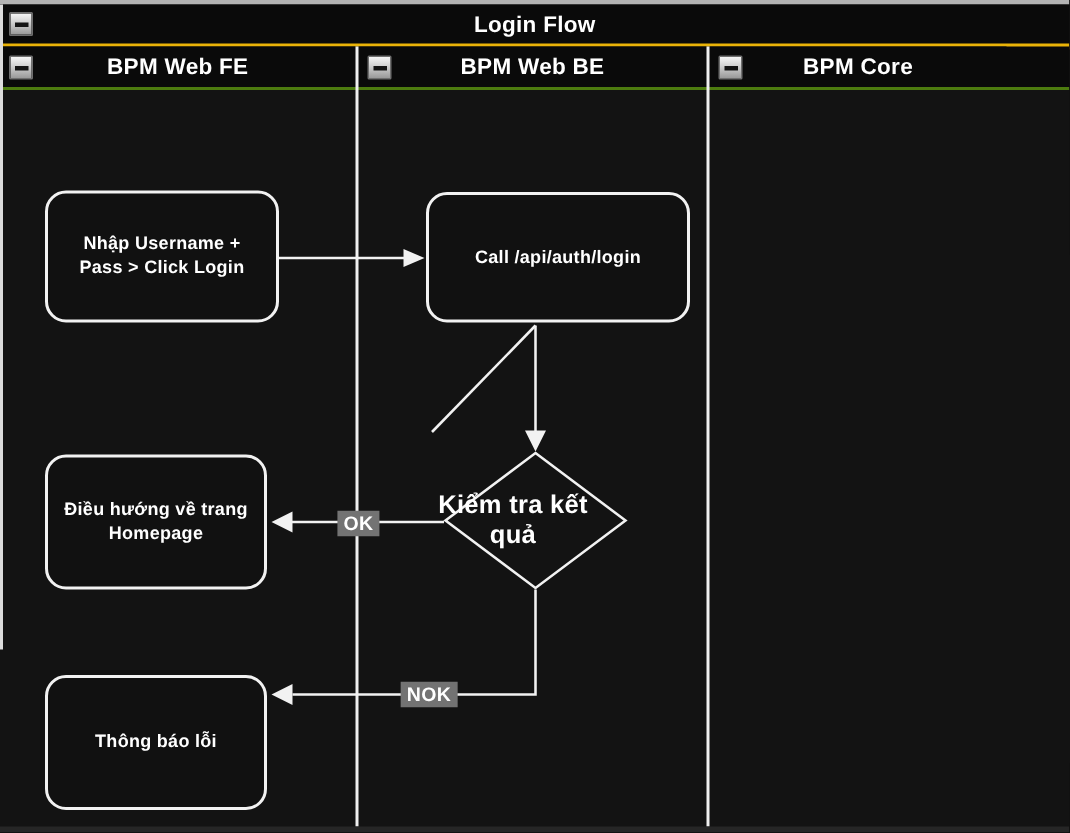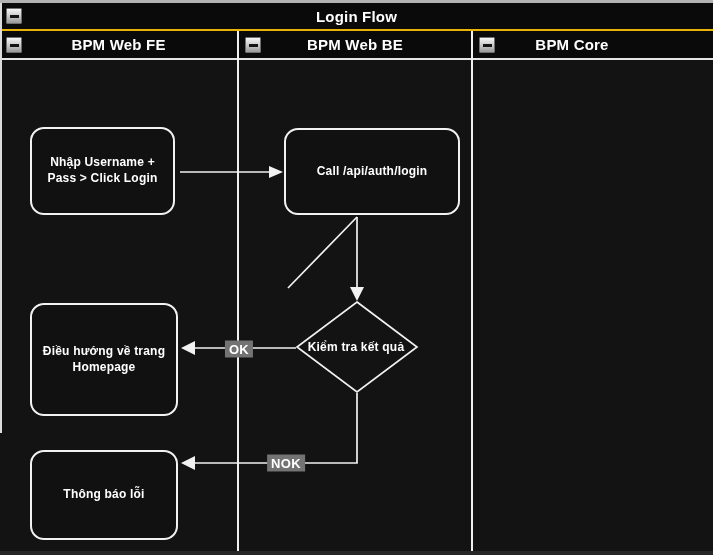--- a/index.html
+++ b/index.html
@@ -12,21 +12,21 @@
   .top-edge{position:absolute;left:0;top:0;width:713px;height:3px;background:#b3b3b3;}
   .pool-left-border{position:absolute;left:0;top:3px;width:2px;height:430px;background:#dcdcdc;z-index:2;}
   .pool-title-row{
     position:absolute;left:0;top:3px;width:713px;height:26px;
     background:#0a0a0a;border-bottom:4px solid #eab308;
     display:flex;align-items:center;justify-content:center;
   }
   .pool-title{font-size:15px;font-weight:700;letter-spacing:.2px;}
   .lane-header-row{
     position:absolute;left:0;top:31px;width:713px;height:27px;
-    background:#0a0a0a;border-bottom:2px solid #e5e5e5;
+    background:#0a0a0a;border-bottom:2px solid #4d7c0f;
   }
   .lane-header{
     position:absolute;top:0;height:27px;background:#0a0a0a;
     display:flex;align-items:center;justify-content:center;
     font-size:15px;font-weight:700;letter-spacing:.2px;
   }
   .collapse-btn{
     position:absolute;width:16px;height:16px;box-sizing:border-box;
     background:linear-gradient(180deg,#f6f6f6 0%,#cfcfcf 45%,#9a9a9a 100%);
     border:1px solid #6f6f6f;border-radius:1px;
@@ -37,28 +37,28 @@
   .v-divider{position:absolute;top:31px;width:2px;height:520px;background:#f0f0f0;z-index:1;}
   .pool-bottom-strip{position:absolute;left:0;top:551px;width:713px;height:4px;background:#262626;z-index:2;}
   .edges-svg{position:absolute;left:0;top:0;width:713px;height:555px;z-index:2;pointer-events:none;}
   .node{
     position:absolute;box-sizing:border-box;z-index:3;
     background:#111111;border:2px solid #f2f2f2;border-radius:14px;
     display:flex;align-items:center;justify-content:center;text-align:center;
     font-size:12px;font-weight:700;line-height:1.3;letter-spacing:.2px;
     padding:0 10px;
   }
-  .node-enter{left:30px;top:127px;width:145px;height:88px;text-align:center;}
+  .node-enter{left:30px;top:127px;width:156px;height:88px;text-align:center;}
   .node-call{left:284px;top:128px;width:176px;height:87px;}
-  .node-home{left:30px;top:303px;width:148px;height:113px;padding:0 6px;}
+  .node-home{left:30px;top:303px;width:148px;height:90px;padding:0 6px;}
   .node-error{left:30px;top:418px;width:148px;height:90px;margin-top:32px;}
   .diamond-label{
-    position:absolute;left:296px;top:302px;width:120px;height:90px;z-index:3;
+    position:absolute;left:282px;top:302px;width:120px;height:90px;z-index:3;
     display:flex;align-items:center;justify-content:center;text-align:center;
-    font-size:12px;font-weight:700;letter-spacing:.2px;
+    font-size:17px;font-weight:700;letter-spacing:.2px;
   }
   .edge-label{
     position:absolute;transform:translate(-50%,-50%);z-index:4;
     background:#737373;padding:1px 4px;
     font-size:13px;font-weight:700;letter-spacing:.3px;
   }
   .label-ok{left:239px;top:349px;}
   .label-nok{left:286px;top:463px;text-align:right;}
 </style>
 </head>

